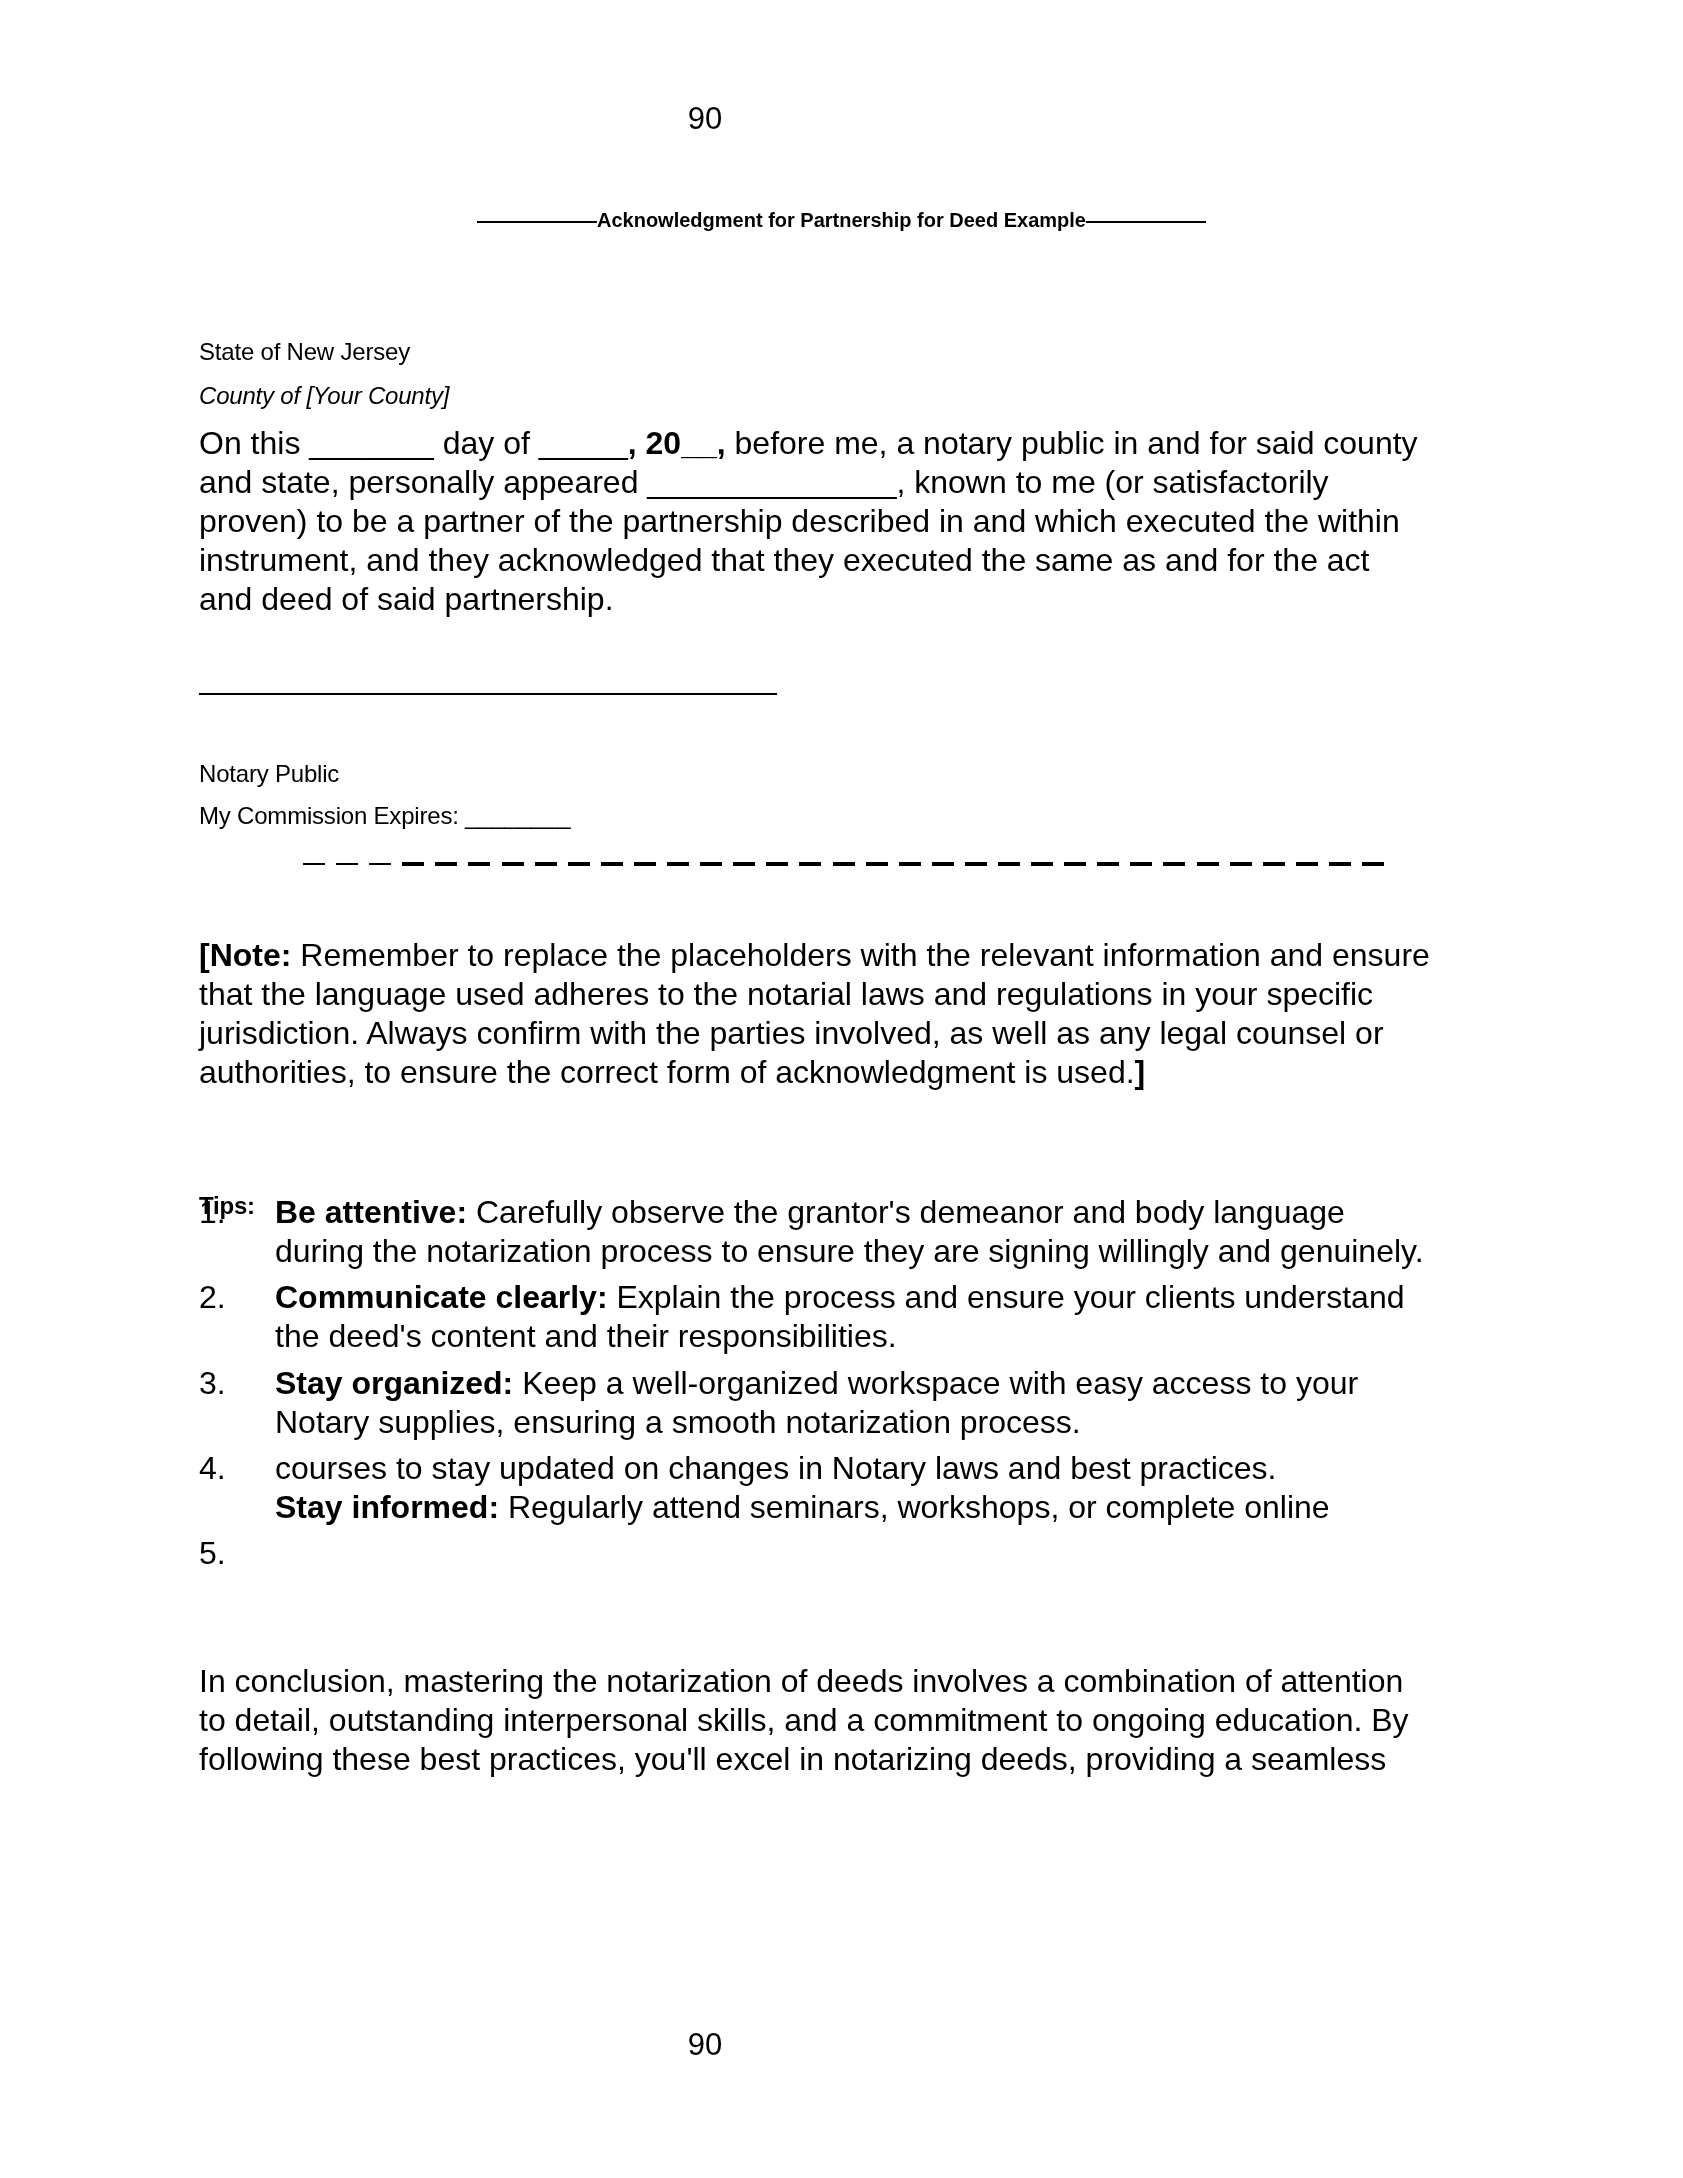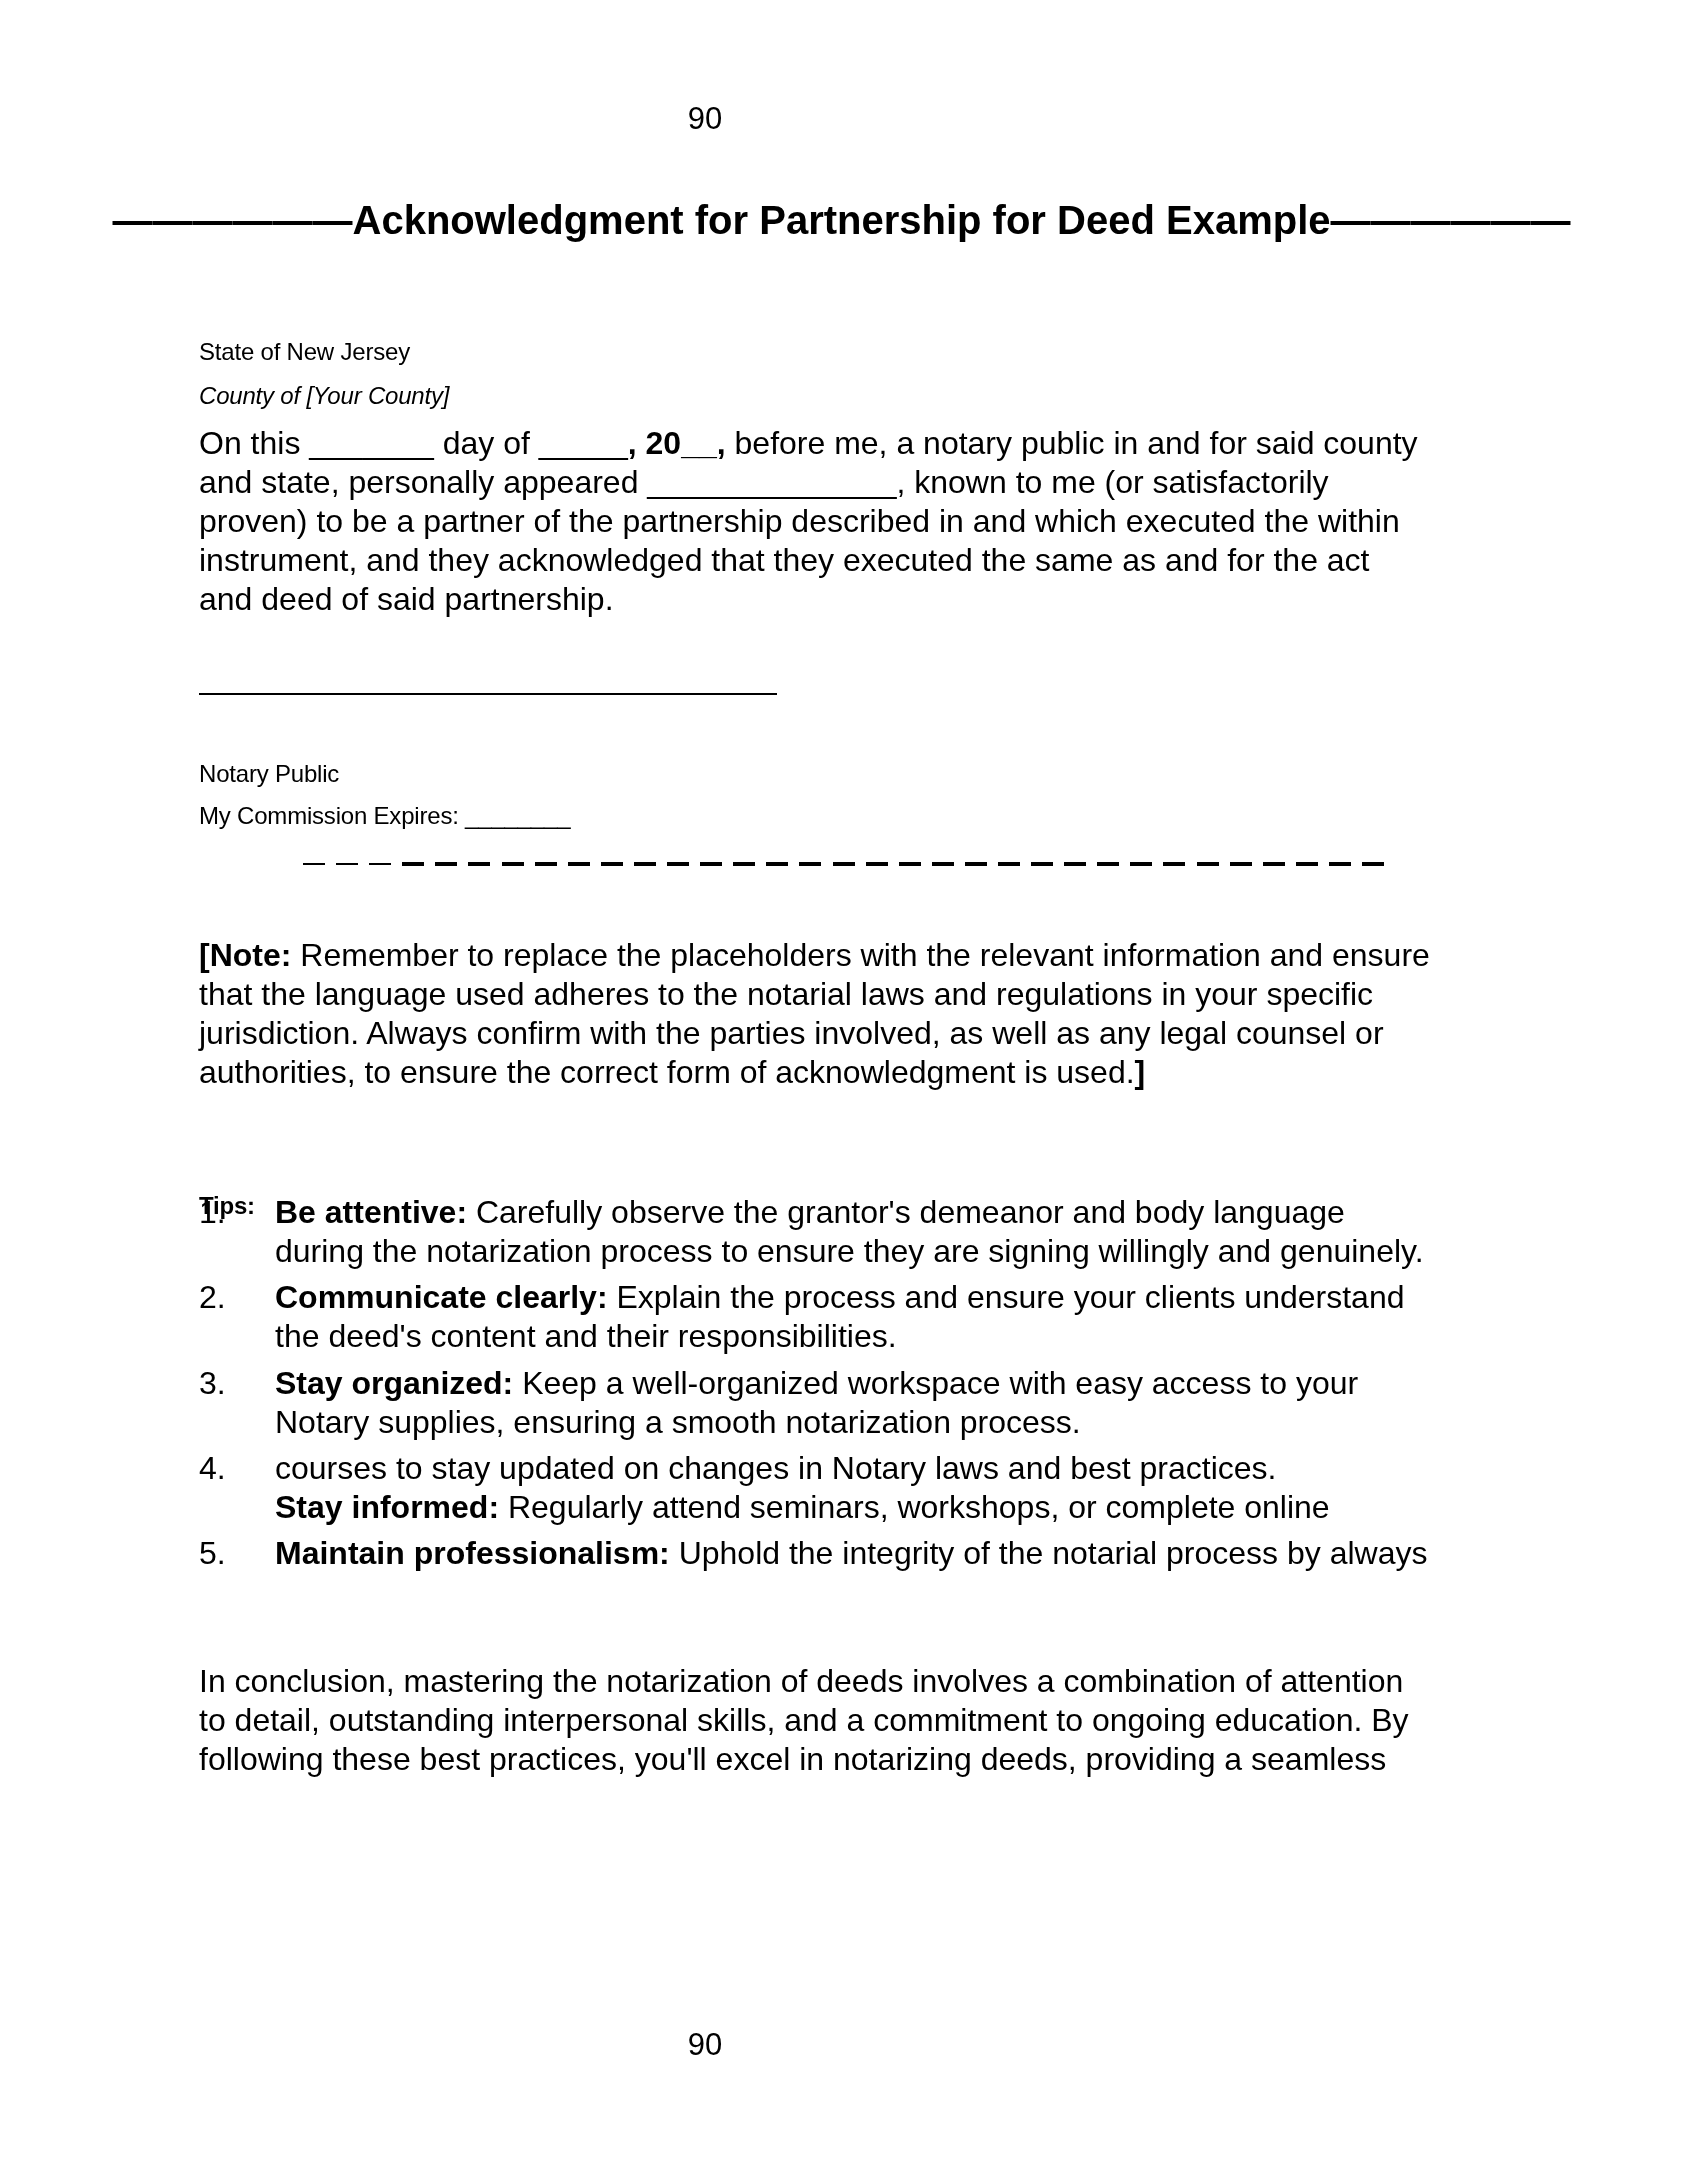--- a/index.html
+++ b/index.html
@@ -1,21 +1,21 @@
 <!DOCTYPE html>
 <html><head>
 <meta charset="utf-8">
 <style>
   html, body { margin: 0; padding: 0; background: #ffffff; }
   body { width: 1683px; height: 2178px; position: relative; overflow: hidden;
          font-family: "Liberation Sans", sans-serif; color: #000; }
   .abs { position: absolute; }
   .pnum { left: 0; width: 1410px; text-align: center; font-size: 31px; line-height: 36px; }
   .txt { font-size: 24px; line-height: 39px; white-space: nowrap; letter-spacing: -0.2px; margin-top: 43px; }
-  .heading { left: 0; width: 1683px; text-align: center; font-size: 40px; font-weight: bold; line-height: 40px; white-space: nowrap; }
+  .heading { left: 0; width: 1683px; text-align: center; font-size: 20px; font-weight: bold; line-height: 40px; white-space: nowrap; }
   .para { left: 199px; width: 1297px; font-size: 32px; line-height: 39px; }
   .para .line { display: block; white-space: nowrap; }
   b { font-weight: bold; }
   .sigline { left: 199px; top: 693px; width: 578px; height: 0; border-top: 2px solid #000; }
   .dashes { left: 303px; top: 862px; width: 1081px; height: 6px; display: flex; justify-content: space-between; }
   .dashes span { display: block; height: 4px; background: #000; width: 22px; }
   .dashes span.thin { height: 2px; margin-top: 1px; }
   .tip { left: 199px; width: 1307px; font-size: 32px; line-height: 39px; }
   .tip .num { position: absolute; left: 0; top: 0; }
   .tip .body { position: absolute; left: 76px; top: 0; width: 1228px; }
@@ -114,21 +114,20 @@
 <div class="abs tip" style="top:1449px;">
   <span class="num">4.</span>
   <div class="body">
       <span class="line">courses to stay updated on changes in Notary laws and best practices.</span>
       <span class="line"><b>Stay informed:</b><span> Regularly attend seminars, workshops, or complete online</span></span>
     </div>
 </div>
 <div class="abs tip" style="top:1534px;">
   <span class="num">5.</span>
   <div class="body">
-      <span class="line"><b>Maintain professionalism:</b><span> Uphold the integrity of the notarial process by always</span></span>
     </div>
 </div>
 
 <div class="abs para" style="top:1662px;">
   <span class="line">In conclusion, mastering the notarization of deeds involves a combination of attention</span>
   <span class="line">to detail, outstanding interpersonal skills, and a commitment to ongoing education. By</span>
   <span class="line">following these best practices, you'll excel in notarizing deeds, providing a seamless</span>
 </div>
 
 <div class="abs pnum" style="top:2027px;">90</div>

